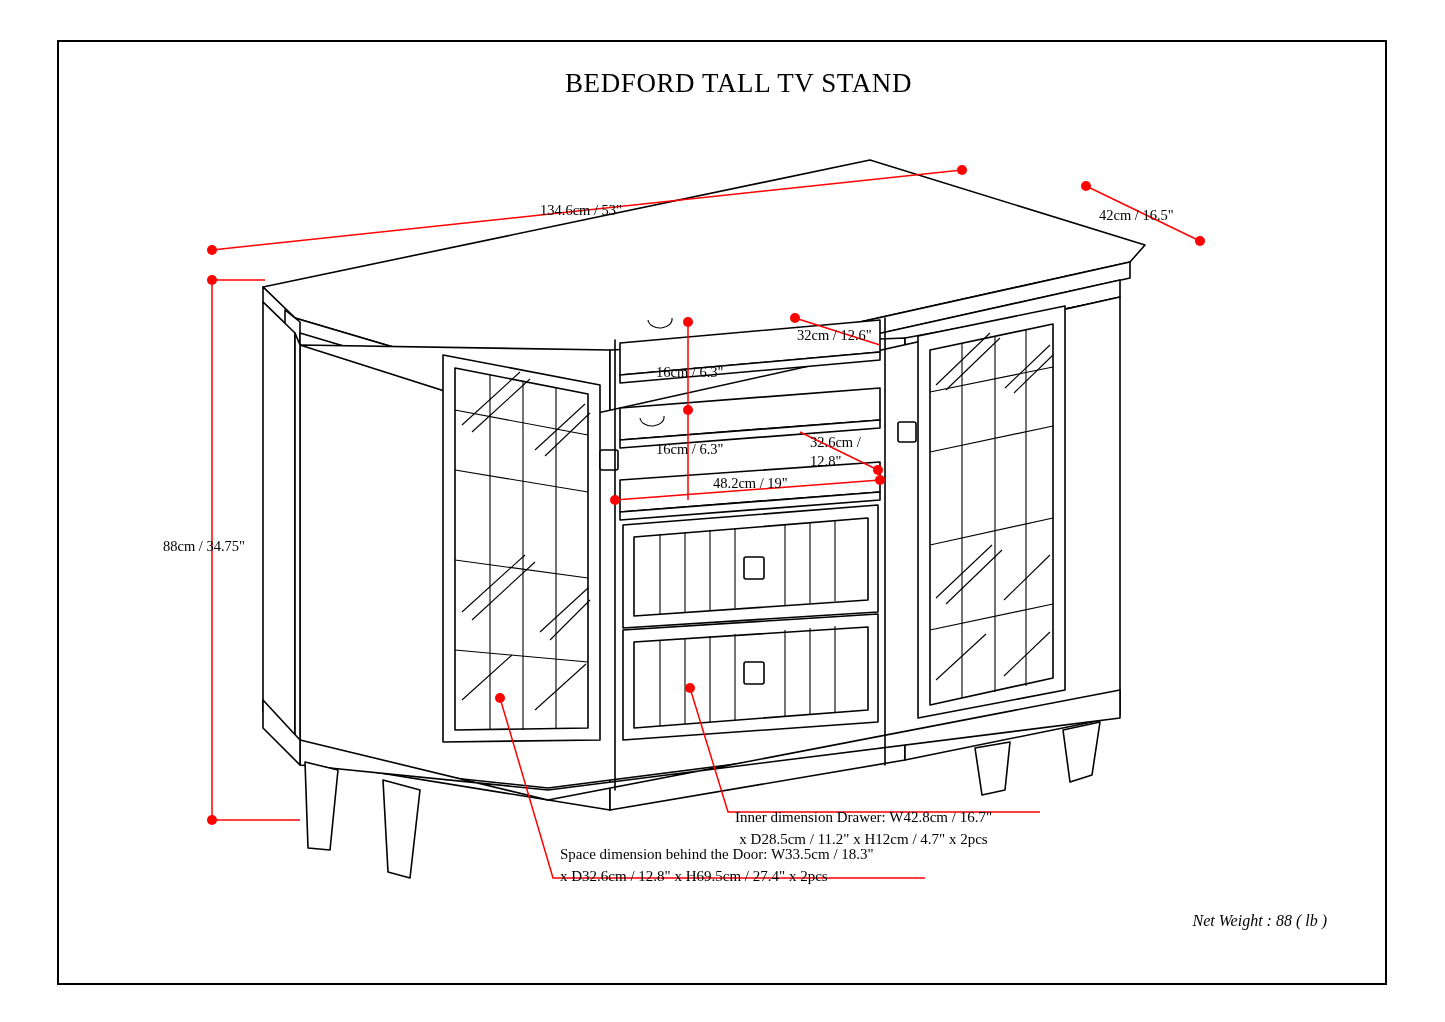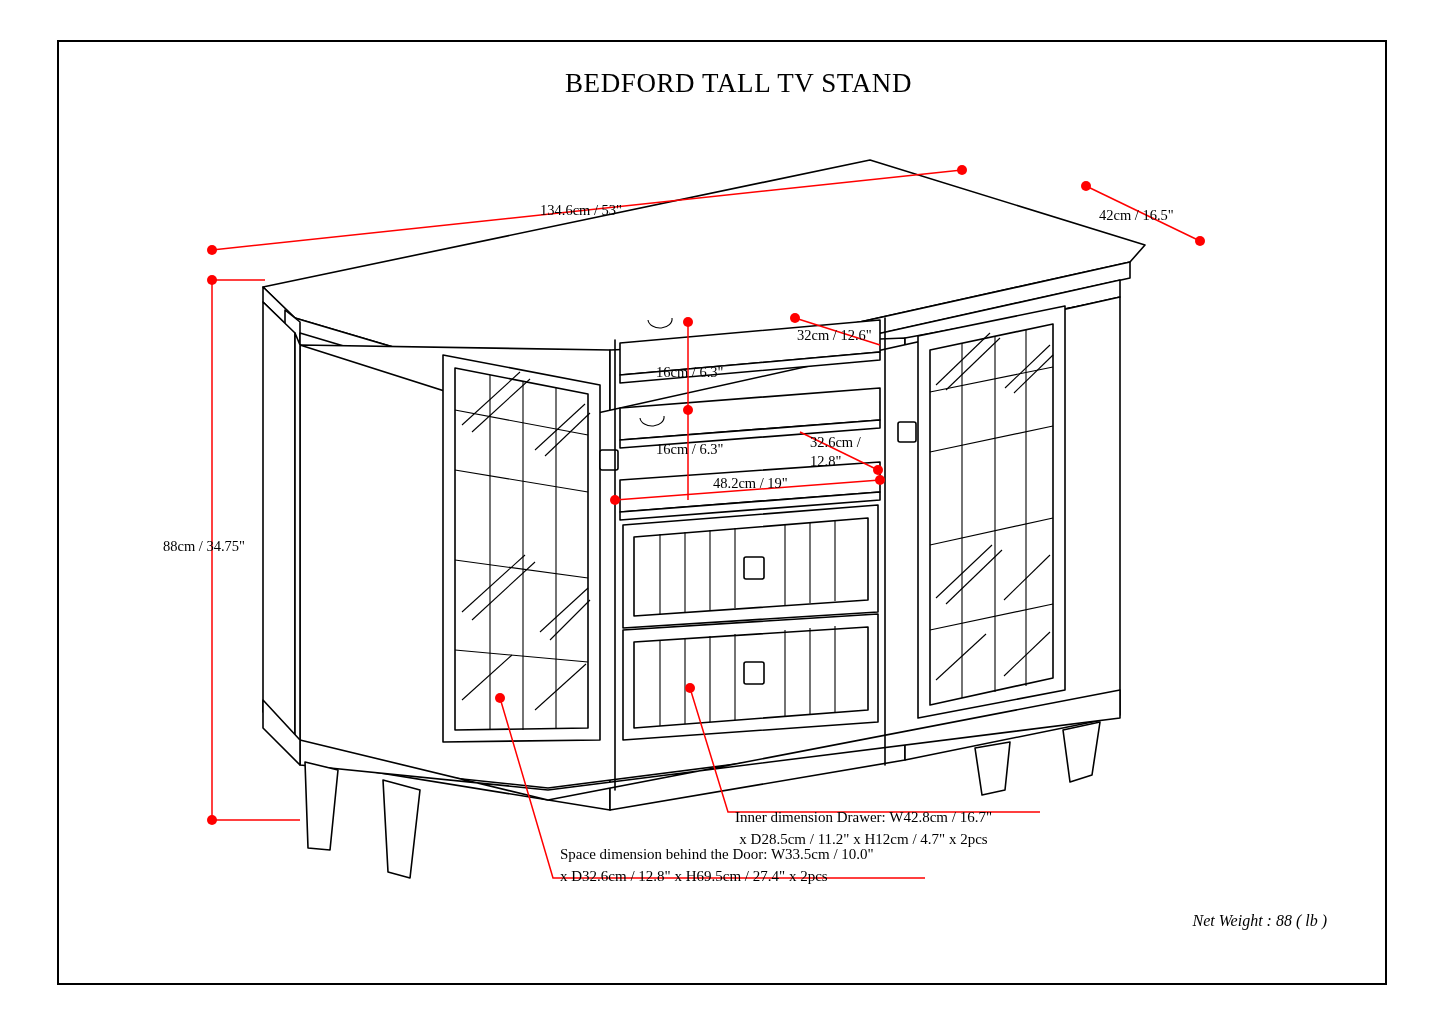--- a/index.html
+++ b/index.html
@@ -265,19 +265,19 @@
   <div class="dimlabel" style="left:656px; top:441px;">16cm / 6.3"</div>
   <div class="dimlabel" style="left:810px; top:433px; width:72px; line-height:19px; white-space:normal;">32.6cm / 12.8"</div>
   <div class="dimlabel" style="left:713px; top:475px;">48.2cm / 19"</div>
 
   <div class="notelabel" style="left:735px; top:806px; text-align:center;">
     <div>Inner dimension Drawer: W42.8cm / 16.7"</div>
     <div>x D28.5cm / 11.2" x H12cm / 4.7" x 2pcs</div>
   </div>
 
   <div class="notelabel" style="left:560px; top:843px; text-align:left;">
-    <div>Space dimension behind the Door: W33.5cm / 10.0"</div>
+    <div>Space dimension behind the Door: W33.5cm / 18.3"</div>
     <div>x D32.6cm / 12.8" x H69.5cm / 27.4" x 2pcs</div>
   </div>
 
   <div id="netweight">Net Weight : 88 ( lb )</div>
 
 </div>
 
 </body></html>

